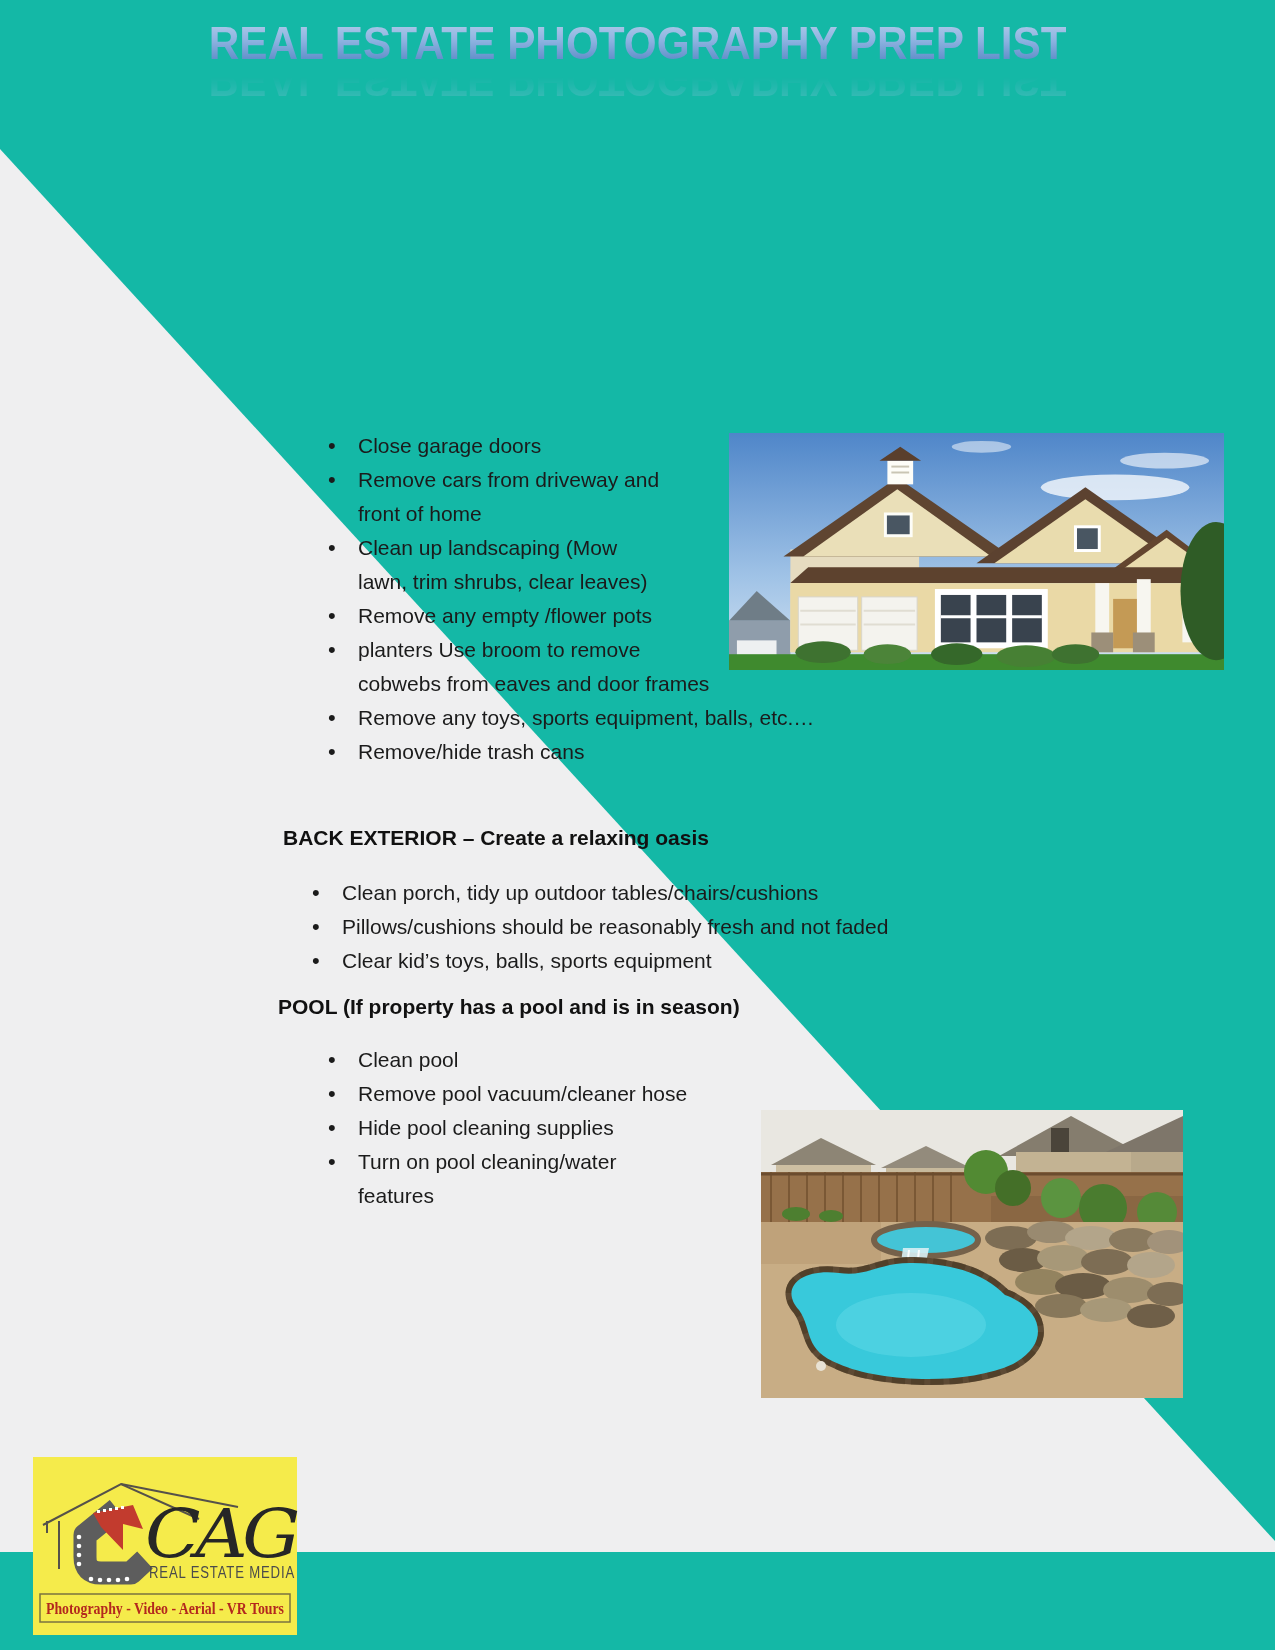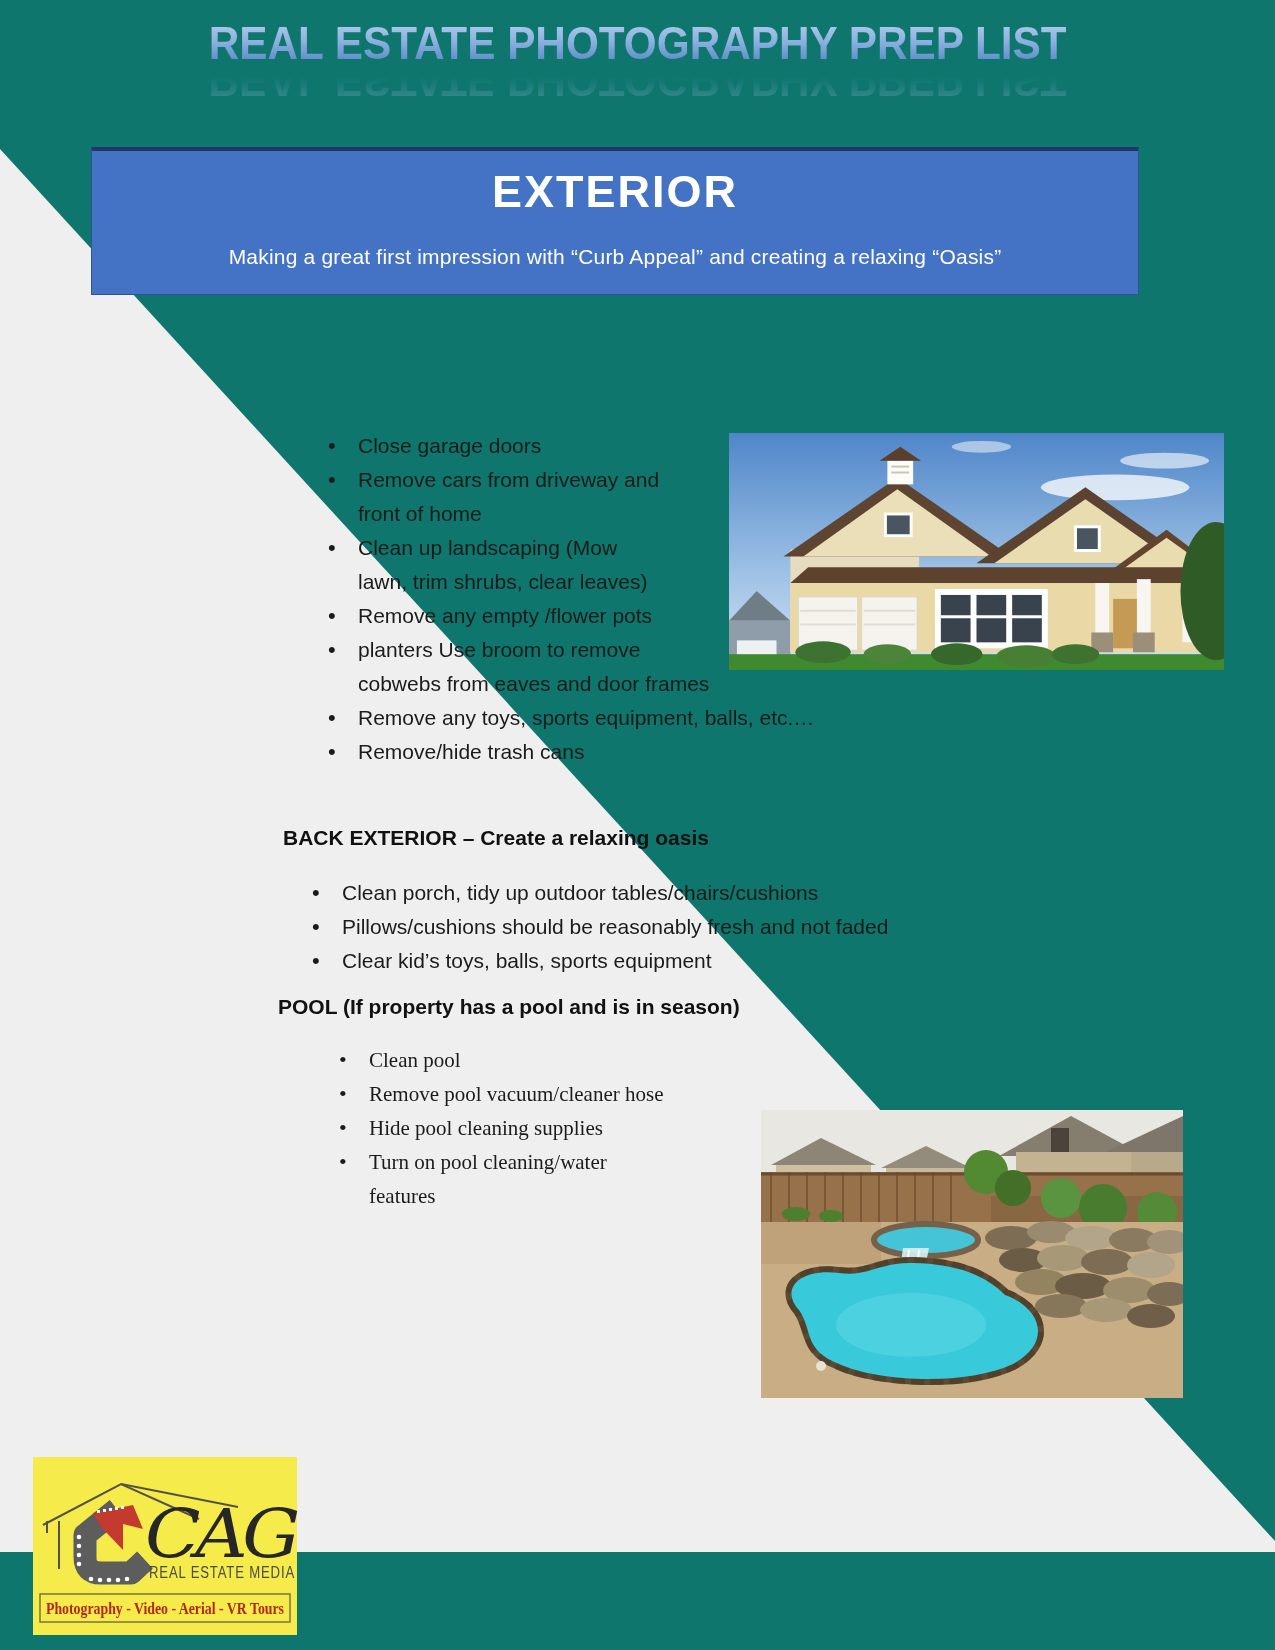--- a/index.html
+++ b/index.html
@@ -1,17 +1,17 @@
 <!DOCTYPE html>
 <html><head>
 <meta charset="utf-8">
 <style>
   html,body{margin:0;padding:0;background:#fff;}
   .page{
-    position:relative;width:1275px;height:1650px;background:#0f766e;overflow:hidden;
+    position:relative;width:1275px;height:1650px;background:#14b8a6;overflow:hidden;
     font-family:"Liberation Sans",sans-serif;color:#1b1b1b;
   }
   
   .bg-wedge{
     position:absolute;inset:0;background:#efeff0;
     clip-path:polygon(0px 149px,1285px 1552px,0px 1552px);
   }
   
   .doc-title{position:absolute;top:18px;left:0;width:100%;text-align:center;line-height:1.08;}
   .doc-title .t,.doc-title .r{
@@ -38,21 +38,21 @@
   .sec-head{position:absolute;font-size:21px;font-weight:bold;color:#111;white-space:nowrap;}
   .head-front{left:148px;top:386px;}
   .head-back{left:283px;top:826px;}
   .head-pool{left:278px;top:995px;}
   
   ul.checklist{position:absolute;list-style:none;margin:0;padding:0;font-size:21px;line-height:34px;}
   ul.checklist li{position:relative;padding-left:31px;white-space:pre-line;}
   ul.checklist li::before{content:"\2022";position:absolute;left:1px;top:0;font-size:22px;}
   .list-front{left:327px;top:429px;width:520px;}
   .list-back{left:311px;top:876px;width:660px;}
-  .list-pool{left:338px;top:1043px;width:520px;font-family:Liberation Serif, serif;}
+  .list-pool{left:327px;top:1043px;width:520px;}
   
   .photo{position:absolute;overflow:hidden;}
   .photo svg{display:block;width:100%;height:100%;}
   .photo-house{left:729px;top:433px;width:495px;height:237px;}
   .photo-pool{left:761px;top:1110px;width:422px;height:288px;}
   
   .logo{position:absolute;left:9px;top:1457px;width:312px;height:178px;}
   .logo svg{display:block;width:100%;height:100%;}
 </style>
 </head>
@@ -60,24 +60,20 @@
 
 <div class="page">
 
   <div class="bg-wedge"></div>
 
   <div class="doc-title">
     <span class="t">REAL ESTATE PHOTOGRAPHY PREP LIST</span>
     <span class="r" aria-hidden="true">REAL ESTATE PHOTOGRAPHY PREP LIST</span>
   </div>
 
-  <section class="banner">
-    <h1>EXTERIOR</h1>
-    <p>Making a great first impression with “Curb Appeal” and creating a relaxing “Oasis”</p>
-  </section>
 
   <ul class="checklist list-front">
     <li>Close garage doors</li>
     <li>Remove cars from driveway and
 front of home</li>
     <li>Clean up landscaping (Mow
 lawn, trim shrubs, clear leaves)</li>
     <li>Remove any empty /flower pots</li>
     <li>planters Use broom to remove
 cobwebs from eaves and door frames</li>

